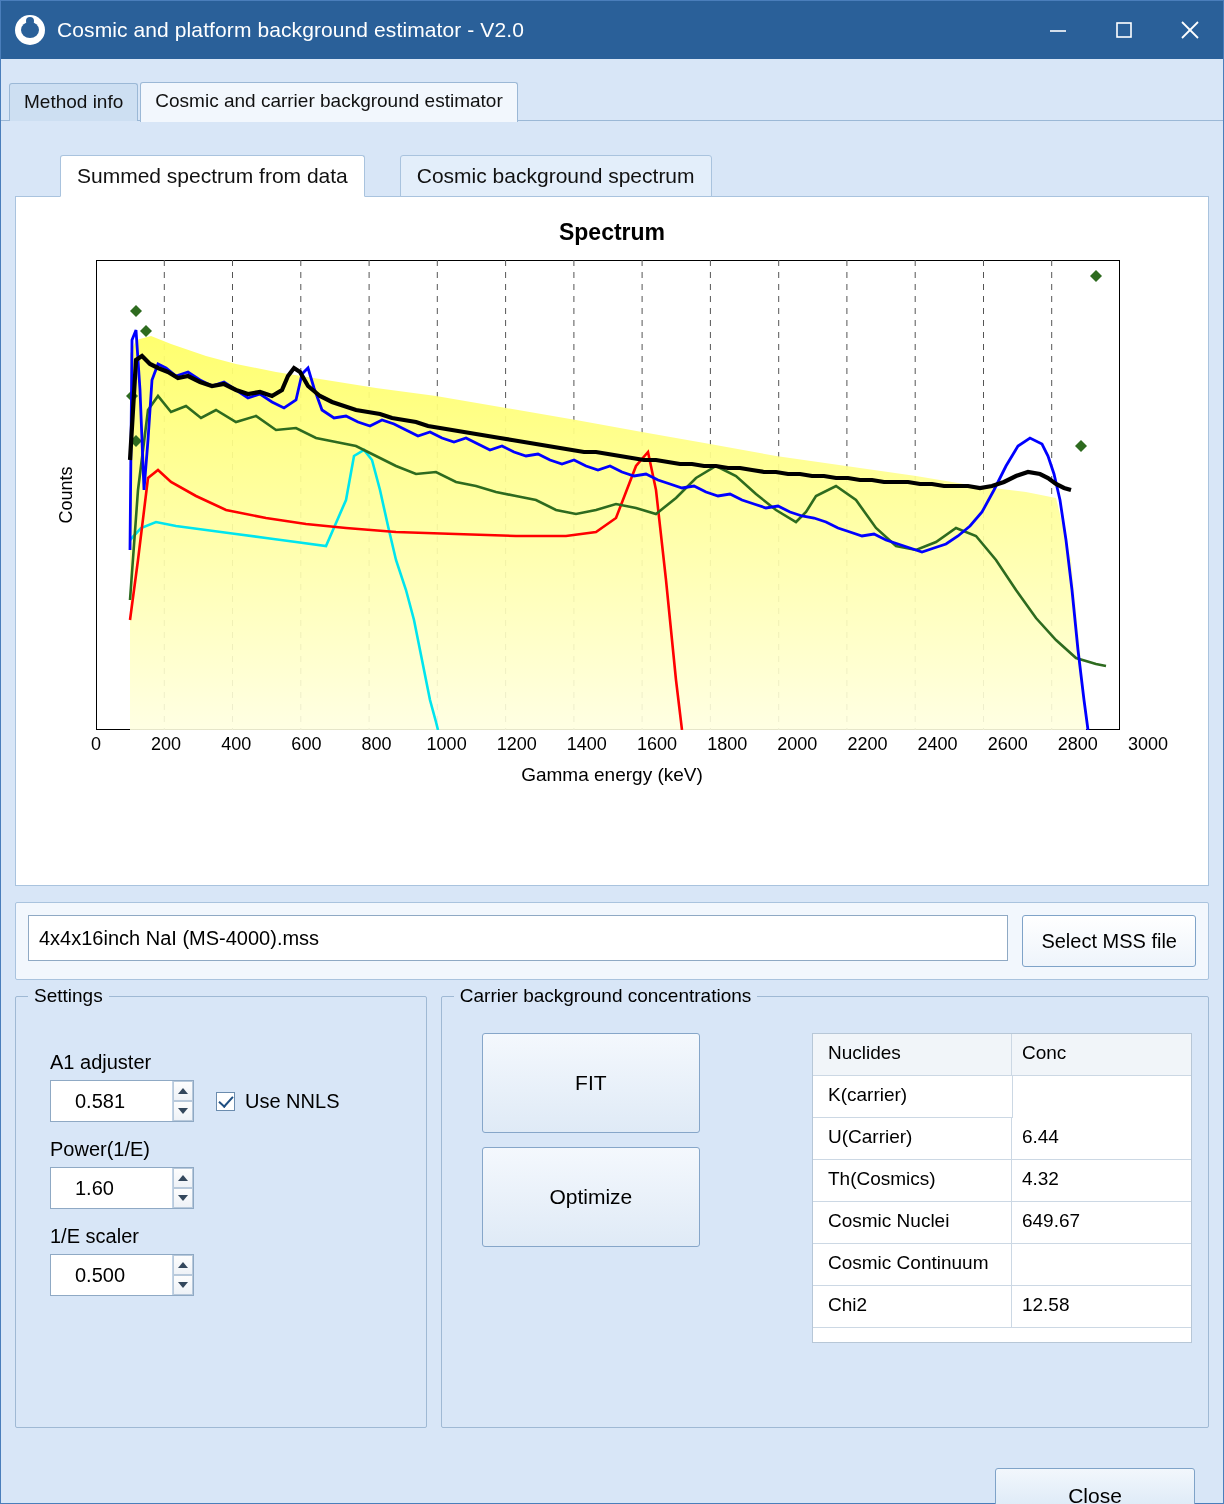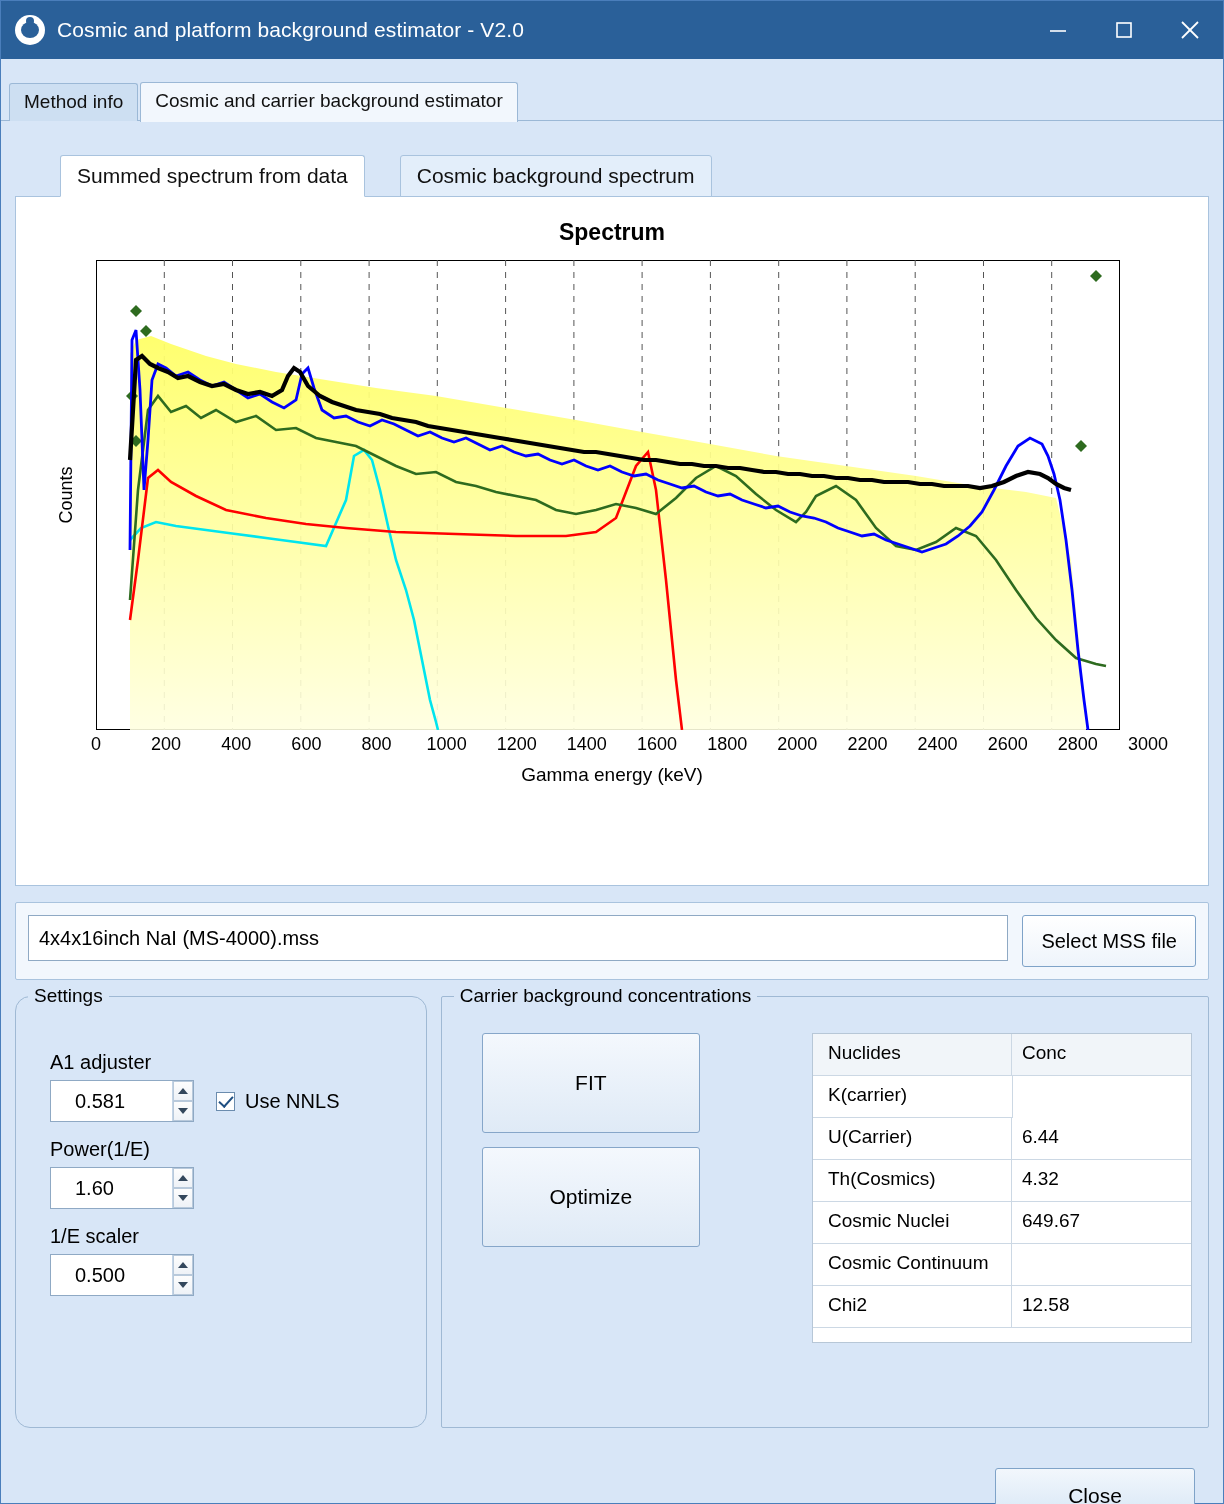--- a/index.html
+++ b/index.html
@@ -230,21 +230,21 @@
   }
   .group > .legend {
     position: absolute;
     top: -12px;
     left: 12px;
     background: #d8e6f7;
     padding: 0 6px;
     font-size: 19px;
     color: #000;
   }
-  .group.settings { width: 484px; height: 432px; border-radius: 15px; }
+  .group.settings { width: 484px; height: 432px; }
   .group.carrier { flex: 1 1 auto; height: 432px; }
 
   .chk-row {
     display: flex;
     align-items: center;
     gap: 10px;
     margin: 16px 0 0 18px;
     font-size: 20px;
     color: #000;
   }

